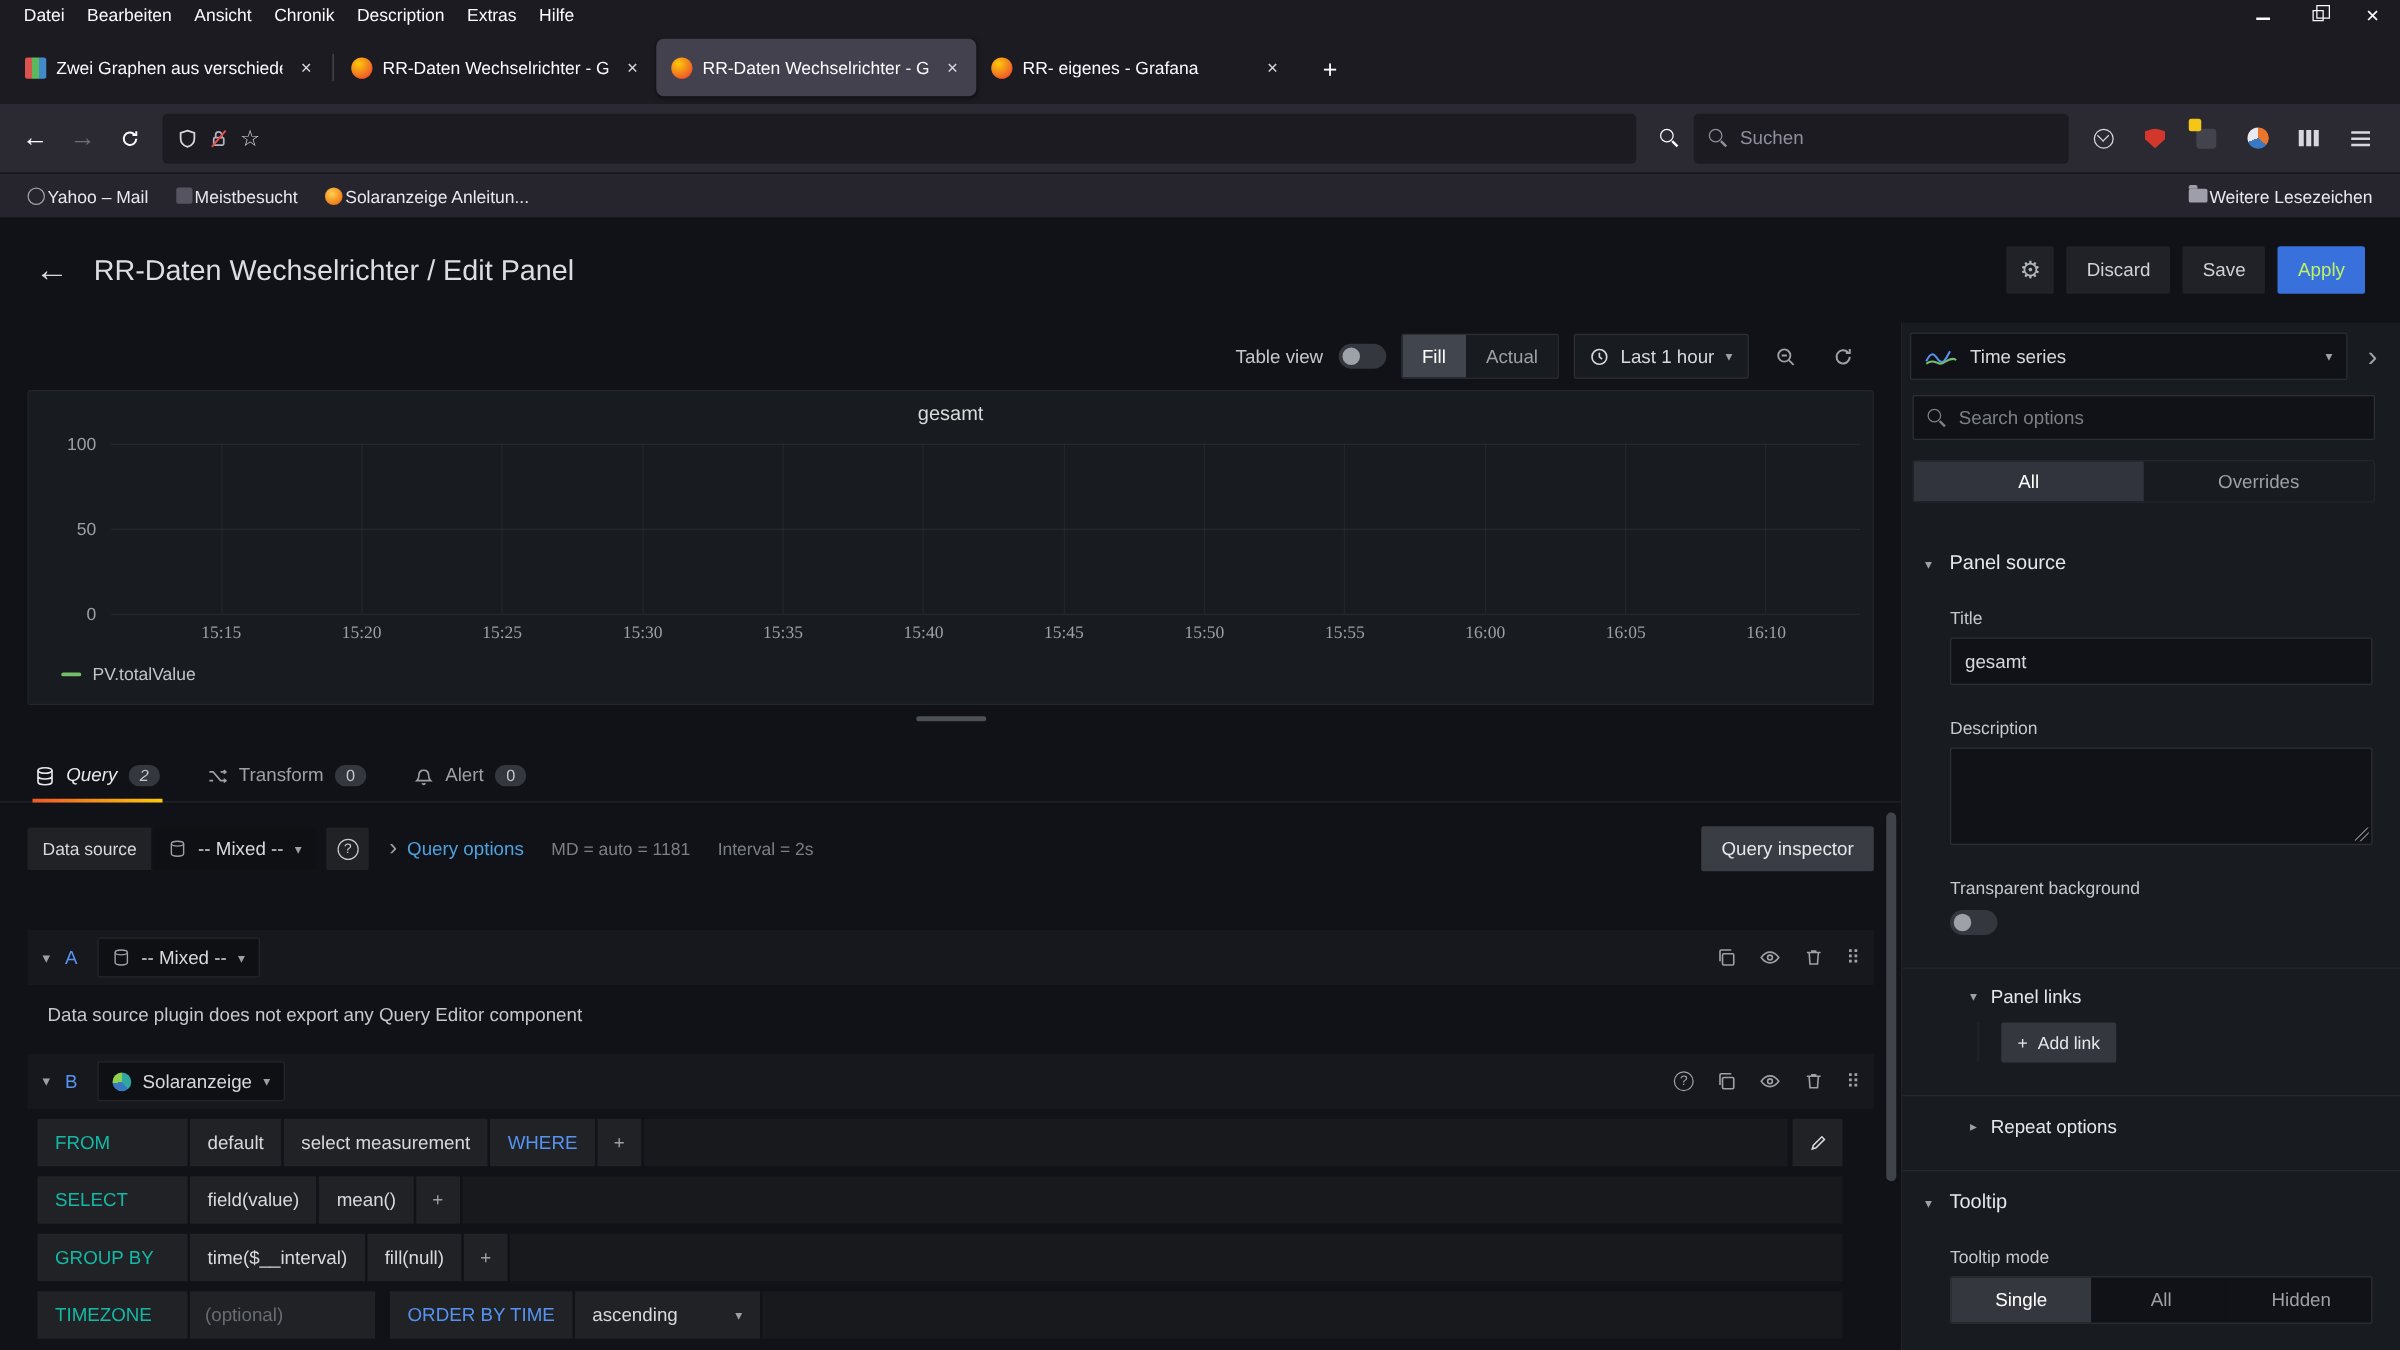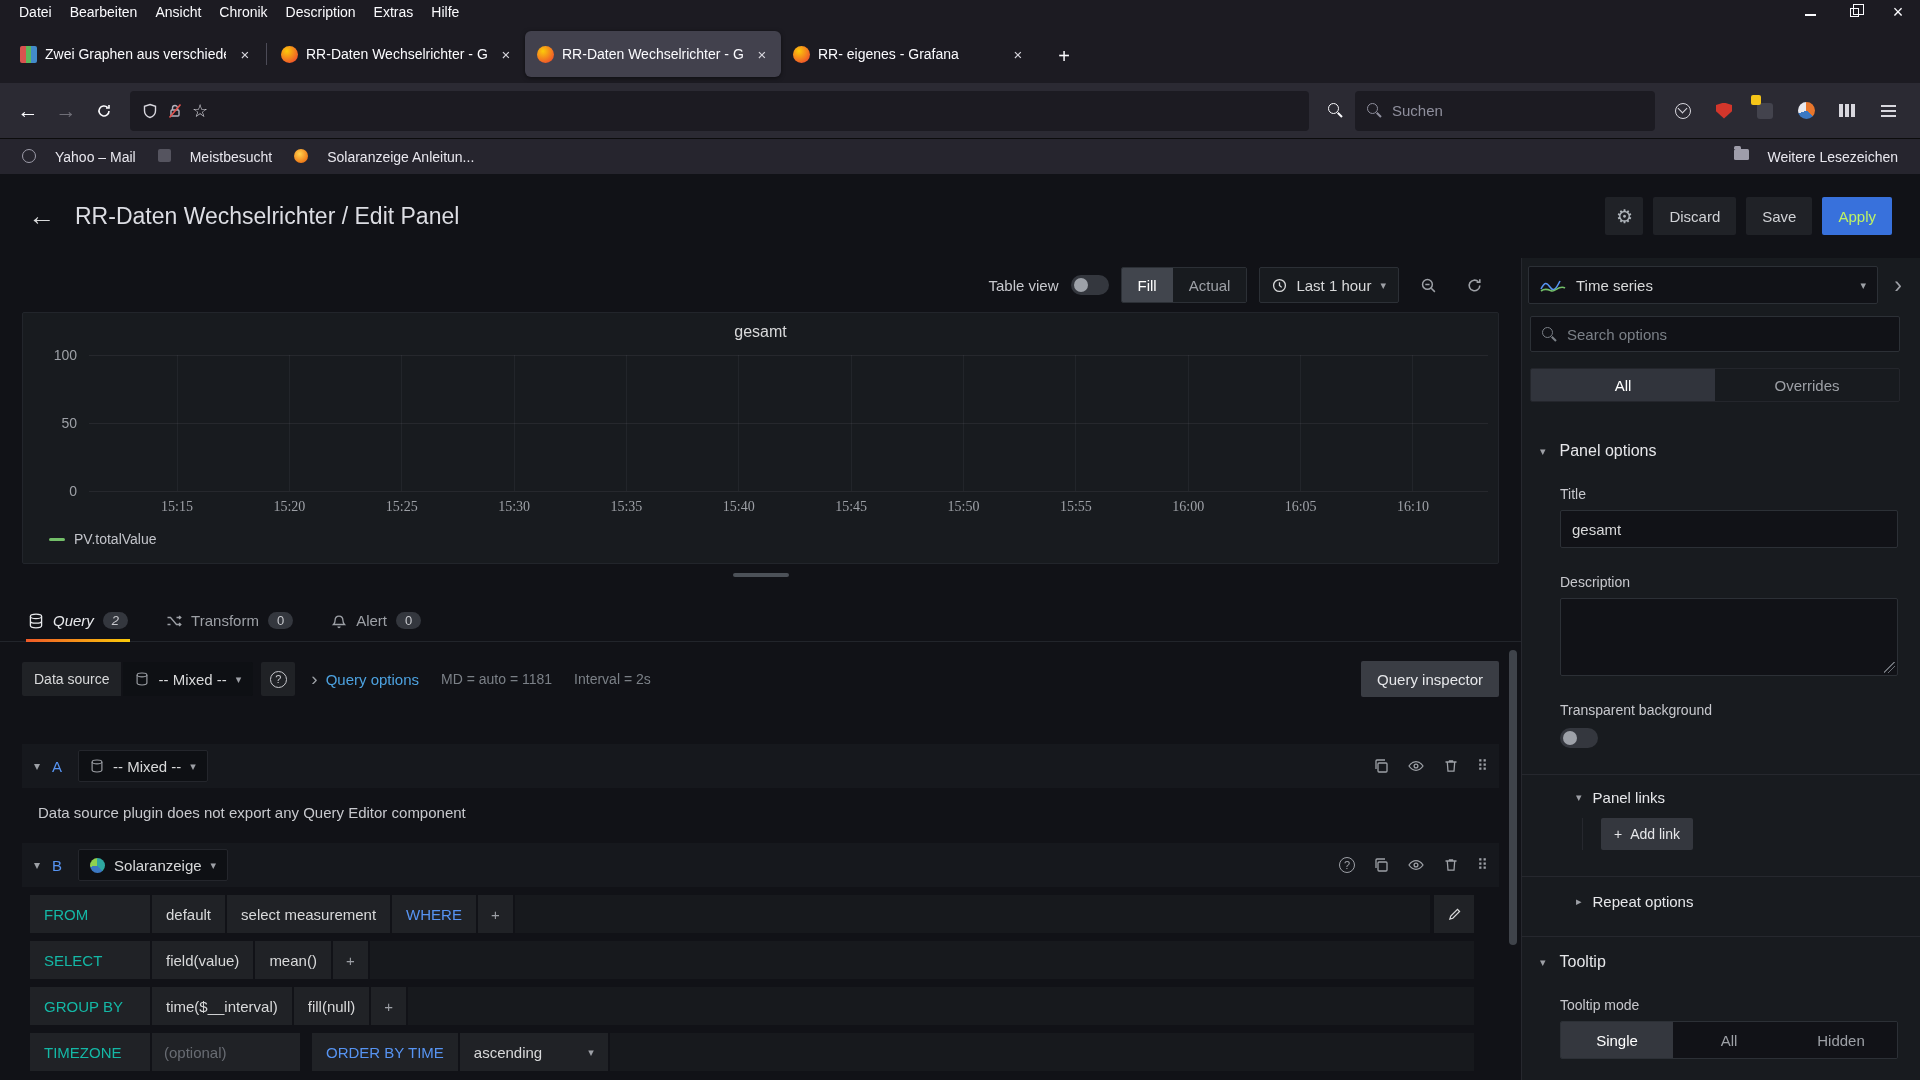--- a/index.html
+++ b/index.html
@@ -48,21 +48,21 @@
   .i-ublock { width:16px; height:16px; background:#d3362b; clip-path:polygon(50% 0,100% 16%,100% 55%,50% 100%,0 55%,0 16%); }
   .i-tm { width:16px; height:16px; background:#43434d; border-radius:3px; }
   .badge-y { position:absolute; left:2px; top:0; width:10px; height:10px; background:#f5c518; border-radius:2px; }
   .i-round { width:17px; height:17px; border-radius:50%; background:conic-gradient(#e8762c 0 130deg,#3b78c3 130deg 250deg,#e9e9ef 250deg 360deg); }
   .i-grid { display:flex; gap:2.5px; }
   .i-grid span { width:3.5px; height:13px; background:currentColor; }
   .i-burger { width:15px; height:12px; border-top:2px solid currentColor; border-bottom:2px solid currentColor; position:relative; }
   .i-burger::after { content:''; position:absolute; left:0; right:0; top:3px; height:2px; background:currentColor; }
 
   .bookmarksbar { height:35px; background:#26252e; display:flex; align-items:center; padding:0 14px; gap:6px; font-size:14px; color:#e8e7ee; flex:none; }
-  .bm { display:flex; gap:19px; padding:3px 8px; border-radius:4px; }
+  .bm { display:flex; align-items:center; gap:2px; padding:3px 8px; border-radius:4px; }
   .bm-globe { width:14px; height:14px; border:1.4px solid #9e9daa; border-radius:50%; }
   .bm-most { width:13px; height:13px; background:#55545f; border-radius:2px; }
   .bm-solar { width:14px; height:14px; border-radius:50%; background:radial-gradient(circle at 40% 35%, #ffd24d, #ef7d1a 70%); }
   .bm-folder { width:15px; height:11px; background:#9e9daa; border-radius:1.5px; position:relative; }
   .bm-folder::before { content:''; position:absolute; top:-3px; left:0; width:7px; height:3px; background:#9e9daa; border-radius:1.5px 1.5px 0 0; }
   .bm-spacer { flex:1; }
 
   
   .gf { flex:1; display:flex; flex-direction:column; background:#111217; min-height:0; }
   .gf-header { height:84px; display:flex; align-items:center; padding:0 28px; gap:20px; flex:none; }
@@ -594,21 +594,21 @@
         </div>
 
         <div class="sb-tabs">
           <span class="sb-tab active">All</span>
           <span class="sb-tab">Overrides</span>
         </div>
 
         <div class="sb-scroll">
           <div class="sec-head mt40">
             <span class="caret">▾</span>
-            <span>Panel options</span>
+            <span>Panel source</span>
           </div>
 
           <div class="field-label">Title</div>
           <input class="sb-input" value="gesamt" style="">
 
           <div class="field-label">Description</div>
           <div class="ta-wrap">
             <textarea class="sb-textarea" style=""></textarea>
             <span class="grip-corner"></span>
           </div>

